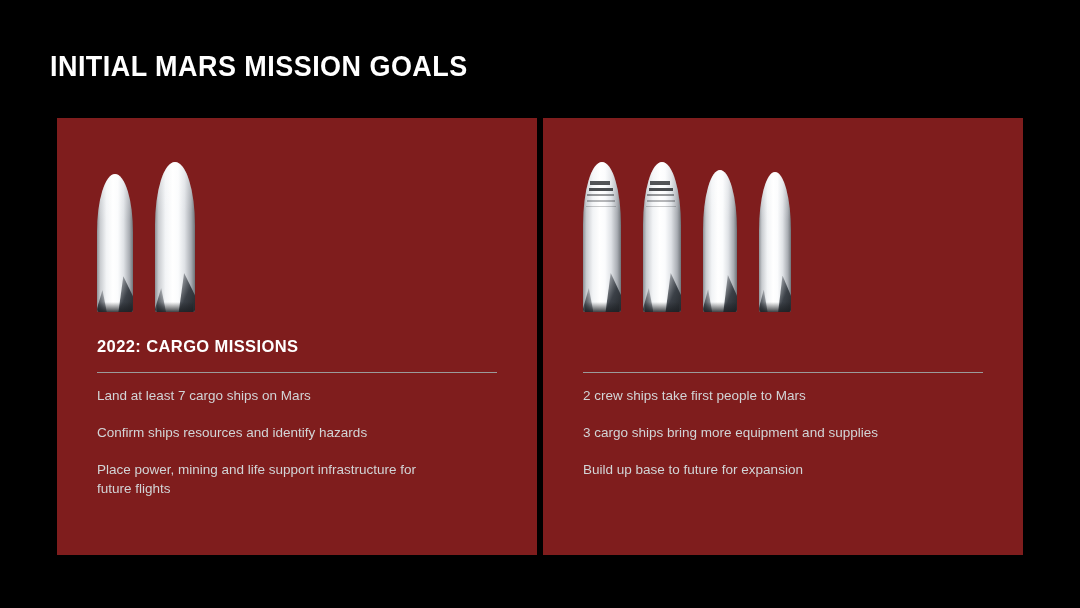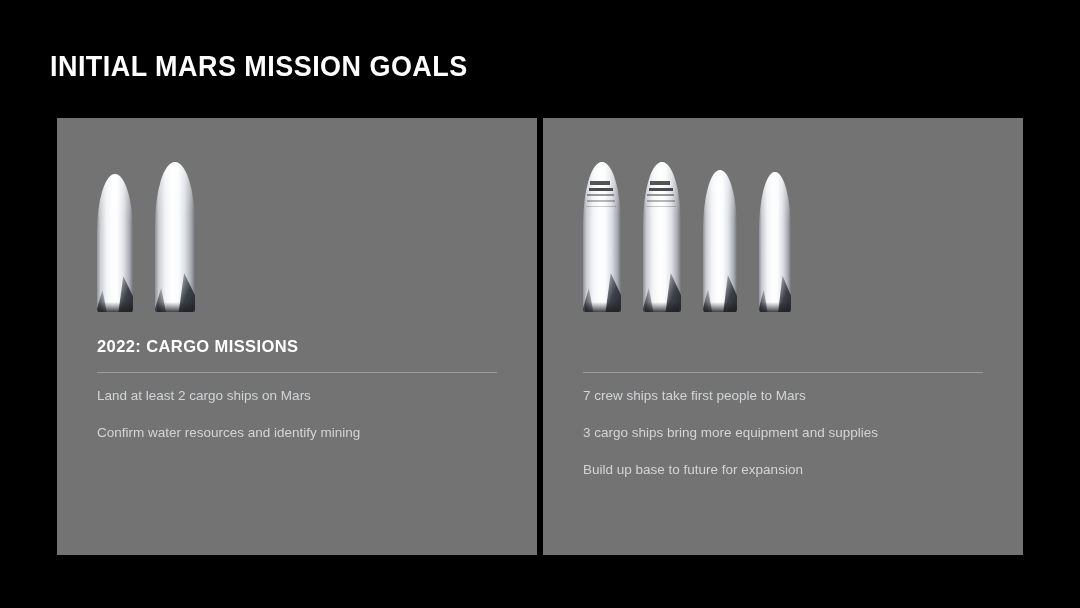--- a/index.html
+++ b/index.html
@@ -39,21 +39,21 @@
     position: absolute;
     left: 57px;
     top: 118px;
     width: 966px;
     height: 437px;
     display: flex;
     gap: 6px;
   }
   .panel {
     flex: 1 1 0;
-    background: #737373;
+    background: #7f1d1d;
     position: relative;
     box-sizing: border-box;
     padding: 0;
   }
   .ships {
     position: absolute;
     left: 40px;
     top: 44px;
     height: 150px;
     display: flex;
@@ -198,22 +198,23 @@
               <div class="fin"></div>
               <div class="base-shadow"></div>
             </div>
         </div>
       </div>
 
       <div class="heading">2022:  CARGO MISSIONS</div>
       <div class="rule" style="width:400px;"></div>
 
       <div class="bullets">
-        <div class="bullet">Land at least 2 cargo ships on Mars</div>
-        <div class="bullet">Confirm water resources and identify mining</div>
+        <div class="bullet">Land at least 7 cargo ships on Mars</div>
+        <div class="bullet">Confirm ships resources and identify hazards</div>
+        <div class="bullet" style="max-width:345px;">Place power, mining and life support infrastructure for future flights</div>
       </div>
     </div>
 
     <div class="panel">
 
       <div class="ships" style="left:40px; top:44px;">
         <div class="ship" style="width:38px; height:150px;">
           <div class="hull">
             <div class="windows">
               <div class="band b1"></div>
@@ -253,20 +254,20 @@
               <div class="fin-left"></div>
               <div class="fin"></div>
               <div class="base-shadow"></div>
             </div>
         </div>
       </div>
 
       <div class="rule" style="width:400px;"></div>
 
       <div class="bullets">
-        <div class="bullet">7 crew ships take first people to Mars</div>
+        <div class="bullet">2 crew ships take first people to Mars</div>
         <div class="bullet">3 cargo ships bring more equipment and supplies</div>
         <div class="bullet">Build up base to future for expansion</div>
       </div>
     </div>
 
   </div>
 </div>
 
 </body></html>

